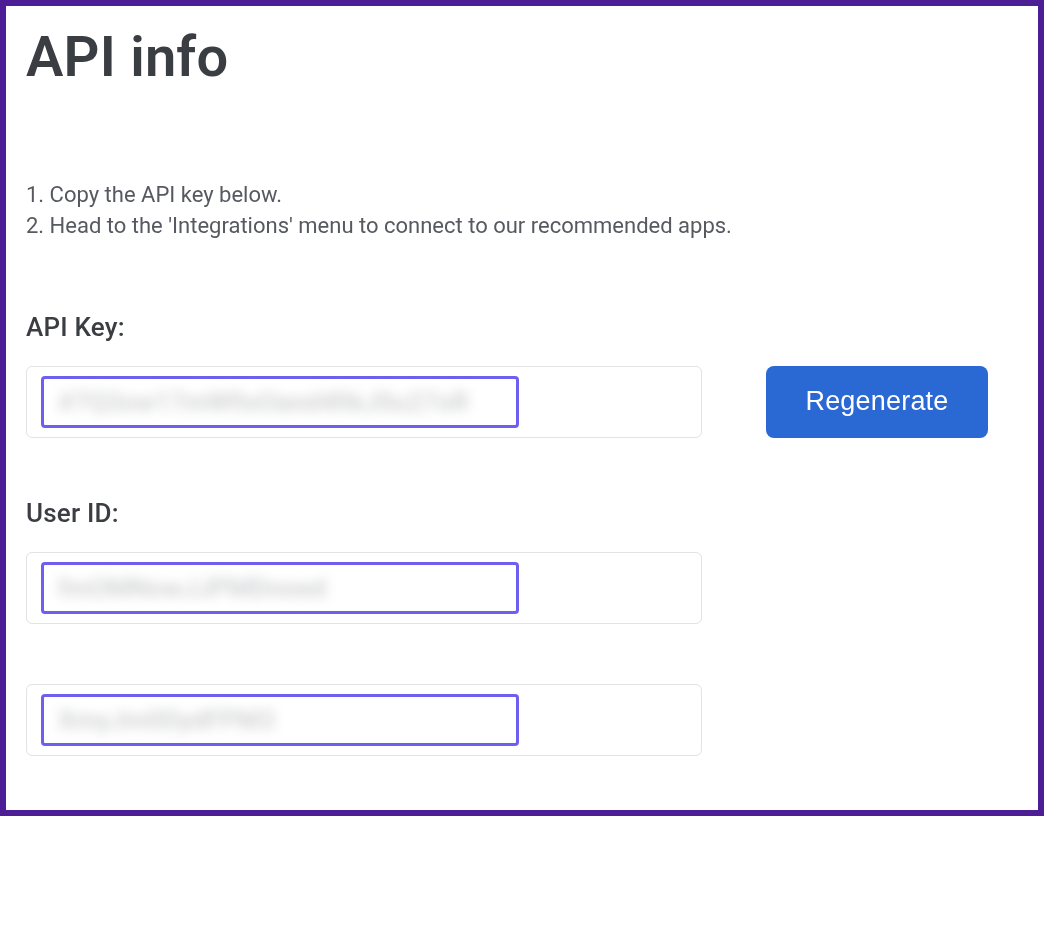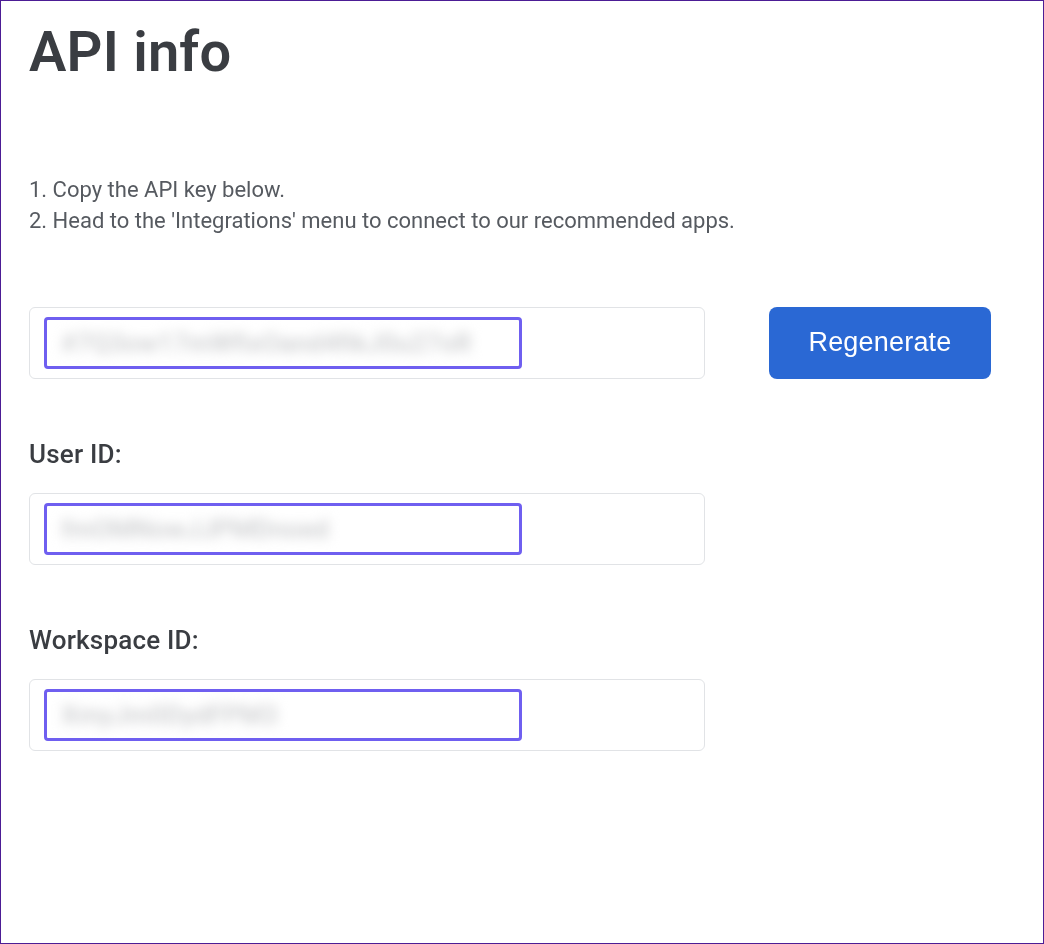--- a/index.html
+++ b/index.html
@@ -5,24 +5,24 @@
   * { box-sizing: border-box; }
   html, body { margin:0; padding:0; }
   body {
     font-family: -apple-system, BlinkMacSystemFont, "Segoe UI", Roboto, "Helvetica Neue", Arial, sans-serif;
     background: #fff;
     width: 1044px;
     height: 944px;
   }
   .panel {
     width: 1044px;
-    height: 944px;
-    border: 1px solid #4c1d95;
+    height: 816px;
+    border: 6px solid #4c1d95;
     background: #fff;
-    padding: 18px 28px 0 28px;
+    padding: 18px 28px 0 20px;
   }
   h1.page-title {
     font-size: 56px;
     font-weight: 600;
     color: #3a3d42;
     margin: 0 0 90px 0;
     letter-spacing: 0.2px;
   }
   .intro {
     font-size: 26px;
@@ -100,20 +100,21 @@
 
   <h1 class="page-title">API info</h1>
 
 
   <div class="steps">
     <div>1. Copy the API key below.</div>
     <div>2. Head to the 'Integrations' menu to connect to our recommended apps.</div>
   </div>
 
   <div class="field-block">
+    <div class="field-label">API Key:</div>
     <div class="field-row">
       <div class="input-outer">
         <div class="input-inner">
           <span class="redacted">#7Q3ow17mWfixOand4fikJ0u27oR</span>
         </div>
       </div>
       <button class="btn-regenerate">Regenerate</button>
     </div>
   </div>
 
@@ -122,21 +123,20 @@
     <div class="field-row">
       <div class="input-outer">
         <div class="input-inner">
           <span class="redacted">fmOMNowJJPMDnoed</span>
         </div>
       </div>
     </div>
   </div>
 
   <div class="field-block">
-    <div class="field-label">Workspace ID:</div>
     <div class="field-row">
       <div class="input-outer">
         <div class="input-inner">
           <span class="redacted">XmyJm0DydFPM3</span>
         </div>
       </div>
     </div>
   </div>
 
 </div>

